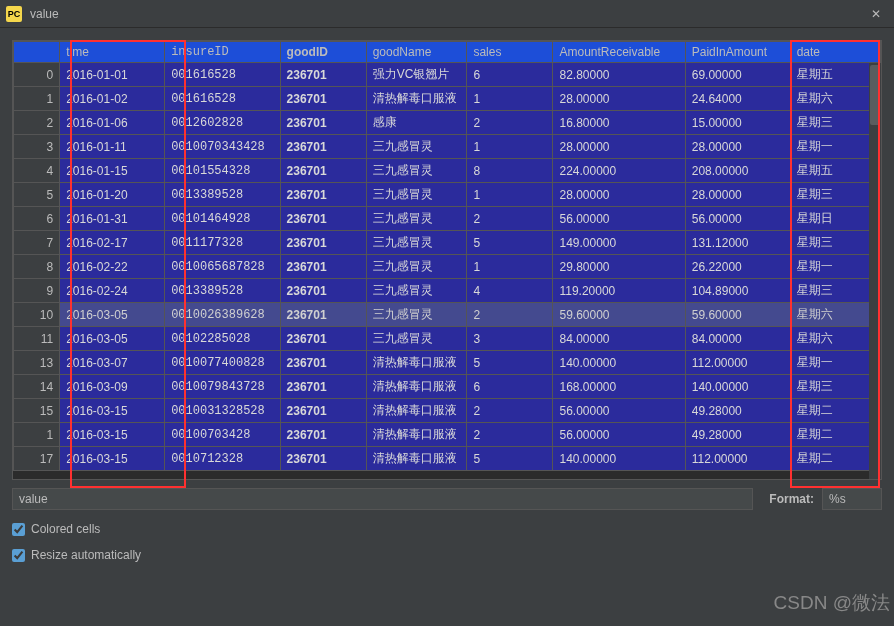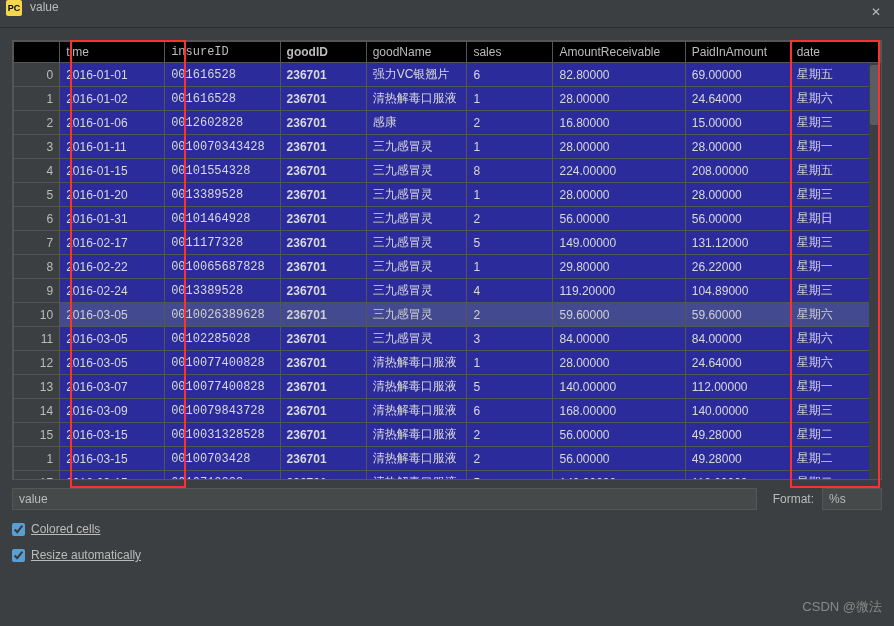--- a/index.html
+++ b/index.html
@@ -10,21 +10,21 @@
   color: #bbbbbb;
   width: 894px;
   height: 626px;
   overflow: hidden;
   position: relative;
 }
 .titlebar {
   height: 28px;
   background: #3c3f41;
   display: flex;
-  align-items: flex-start;
+  align-items: center;
   padding: 0 6px;
   border-bottom: 1px solid #2b2b2b;
 }
 .app-icon {
   width: 16px; height: 16px;
   background: #f5d74c;
   display: flex;
   align-items: center;
   justify-content: center;
   font-size: 9px;
@@ -60,21 +60,21 @@
 th, td {
   border: 1px solid #555;
   padding: 3px 6px;
   text-align: left;
   font-size: 12px;
   height: 21px;
   white-space: nowrap;
   overflow: hidden;
 }
 th {
-  background: #000000;
+  background: #1d4ed8;
   color: #bbbbbb;
   font-weight: normal;
 }
 td.rowhead {
   background: #3c3f41;
   color: #bbbbbb;
   text-align: right;
 }
 td.sel {
   background: #2b2b9c;
@@ -102,29 +102,28 @@
 }
 .input-box {
   background: #45494a;
   border: 1px solid #555;
   color: #bbbbbb;
   padding: 3px 6px;
   font-size: 12px;
   font-family: inherit;
 }
 .value-input { flex: 1; }
-.format-label { color: #bbbbbb; margin-left: 8px; }
+.format-label { color: #bbbbbb; margin-left: 8px; font-weight: bold; }
 .format-input { width: 60px; }
 
 .checkrow {
   display: flex;
   align-items: center;
   margin-top: 12px;
   gap: 6px;
-  text-decoration: underline;
 }
 .checkrow input { accent-color: #5a9fd4; }
 
 .highlight-box {
   position: absolute;
   border: 2px solid #ff3030;
   pointer-events: none;
 }
 .hl1 { top: 40px; left: 70px; width: 116px; height: 448px; }
 .hl2 { top: 40px; left: 790px; width: 90px; height: 448px; }
@@ -137,24 +136,24 @@
 }
 .scrollbar-thumb-v {
   position: absolute;
   right: 1px; top: 2px;
   width: 10px; height: 60px;
   background: #5a5d5f;
   border-radius: 2px;
 }
 .watermark {
   position: absolute;
-  right: 12px;
+  right: 4px;
   bottom: 10px;
   color: #888;
-  font-size: 13px;
+  font-size: 19px;
 }
 </style>
 </head>
 <body>
 
 <div class="titlebar">
   <div class="app-icon">PC</div>
   <div class="title-text">value</div>
   <div class="title-close">✕</div>
 </div>
@@ -302,31 +301,20 @@
             <td class="sel col-time">2016-03-05</td>
             <td class="sel col-insure">00102285028</td>
             <td class="sel col-good">236701</td>
             <td class="sel col-goodname">三九感冒灵</td>
             <td class="sel col-sales">3</td>
             <td class="sel col-amt">84.00000</td>
             <td class="sel col-paid">84.00000</td>
             <td class="sel col-date">星期六</td>
           </tr>
           <tr>
-            <td class="rowhead col-idx">12</td>
-            <td class="sel col-time">2016-03-05</td>
-            <td class="sel col-insure">0010077400828</td>
-            <td class="sel col-good">236701</td>
-            <td class="sel col-goodname">清热解毒口服液</td>
-            <td class="sel col-sales">1</td>
-            <td class="sel col-amt">28.00000</td>
-            <td class="sel col-paid">24.64000</td>
-            <td class="sel col-date">星期六</td>
-          </tr>
-          <tr>
             <td class="rowhead col-idx">13</td>
             <td class="sel col-time">2016-03-07</td>
             <td class="sel col-insure">0010077400828</td>
             <td class="sel col-good">236701</td>
             <td class="sel col-goodname">清热解毒口服液</td>
             <td class="sel col-sales">5</td>
             <td class="sel col-amt">140.00000</td>
             <td class="sel col-paid">112.00000</td>
             <td class="sel col-date">星期一</td>
           </tr>

